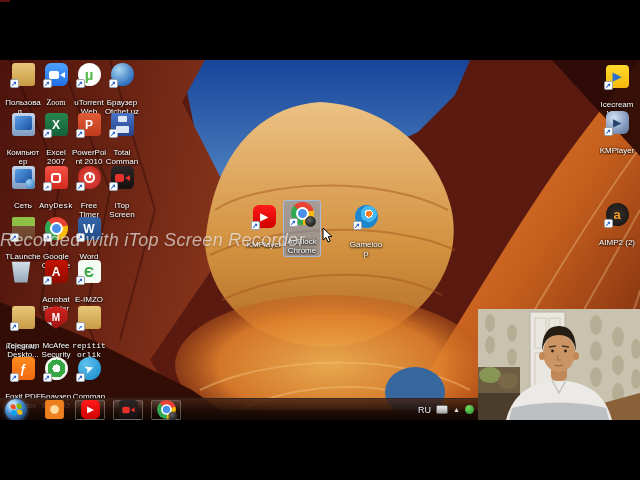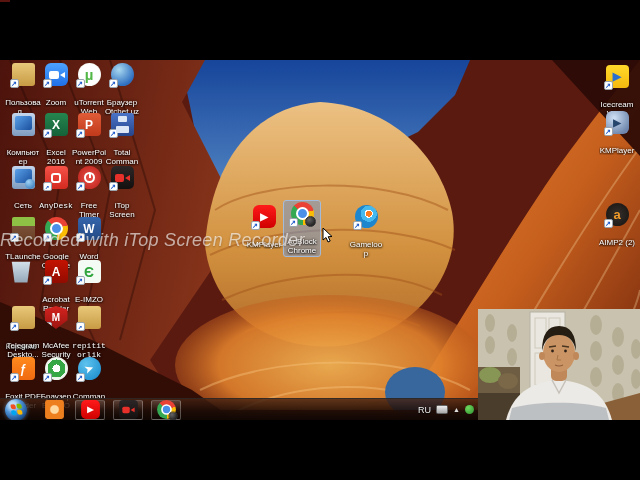--- a/index.html
+++ b/index.html
@@ -162,21 +162,21 @@
       </svg>
     </div>
 
     <div id="left-icons">
         <div class="desk-icon" style="left: 5px; top: 2px;">
           <span class="ia ia-user-folder" style="background: linear-gradient(rgb(232, 200, 122), rgb(200, 155, 68)); border-radius: 3px;">
             <span class="sc">↗</span>
           </span>
           <div class="lbl">Пользовал...</div>
         </div>
-        <div class="desk-icon" style="left: 38px; top: 2px;">
+        <div class="desk-icon" style="left: 38px; top: 2px; font-family: Liberation Serif, serif;">
           <span class="ia ia-zoom" style="background: linear-gradient(rgb(77, 162, 255), rgb(31, 111, 232)); border-radius: 6px;">
             <span class="sc">↗</span>
           </span>
           <div class="lbl">Zoom</div>
         </div>
         <div class="desk-icon" style="left: 71px; top: 2px;">
           <span class="ia ia-utorrent-web" style="background: radial-gradient(circle, rgb(255, 255, 255) 60%, rgb(220, 234, 212)); border-radius: 50%;">
             <span class="glyph" style="color: rgb(83, 183, 72); font-size: 15px;">µ</span>
             <span class="sc">↗</span>
           </span>
@@ -190,28 +190,28 @@
         </div>
         <div class="desk-icon" style="left: 5px; top: 52px; justify-content: center;">
           <span class="ia ia-computer"></span>
           <div class="lbl">Компьютер</div>
         </div>
         <div class="desk-icon" style="left: 38px; top: 52px;">
           <span class="ia ia-excel" style="background: linear-gradient(rgb(37, 133, 78), rgb(21, 97, 57));">
             <span class="glyph" style="color: rgb(255, 255, 255);">X</span>
             <span class="sc">↗</span>
           </span>
-          <div class="lbl">Excel 2016</div>
+          <div class="lbl">Excel 2007</div>
         </div>
         <div class="desk-icon" style="left: 71px; top: 52px;">
           <span class="ia ia-powerpoint" style="background: linear-gradient(rgb(224, 92, 56), rgb(193, 58, 27));">
             <span class="glyph" style="color: rgb(255, 255, 255);">P</span>
             <span class="sc">↗</span>
           </span>
-          <div class="lbl">PowerPoint 2009</div>
+          <div class="lbl">PowerPoint 2010</div>
         </div>
         <div class="desk-icon" style="left: 104px; top: 52px;">
           <span class="ia ia-total-commander">
             <span class="sc">↗</span>
           </span>
           <div class="lbl">Total Command...</div>
         </div>
         <div class="desk-icon" style="left: 5px; top: 105px;">
           <span class="ia ia-network"></span>
           <div class="lbl">Сеть</div>

